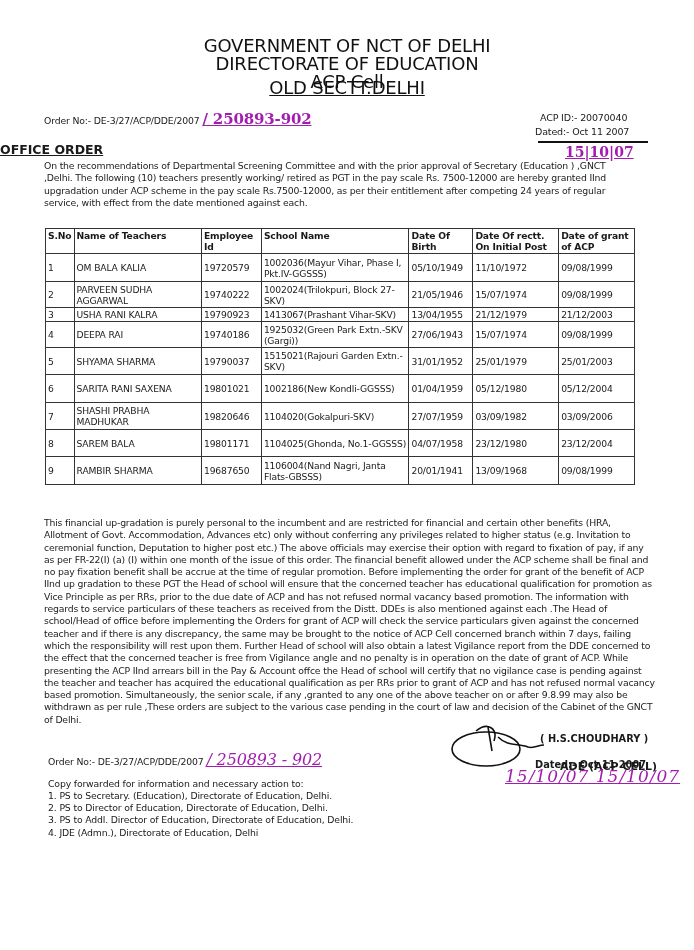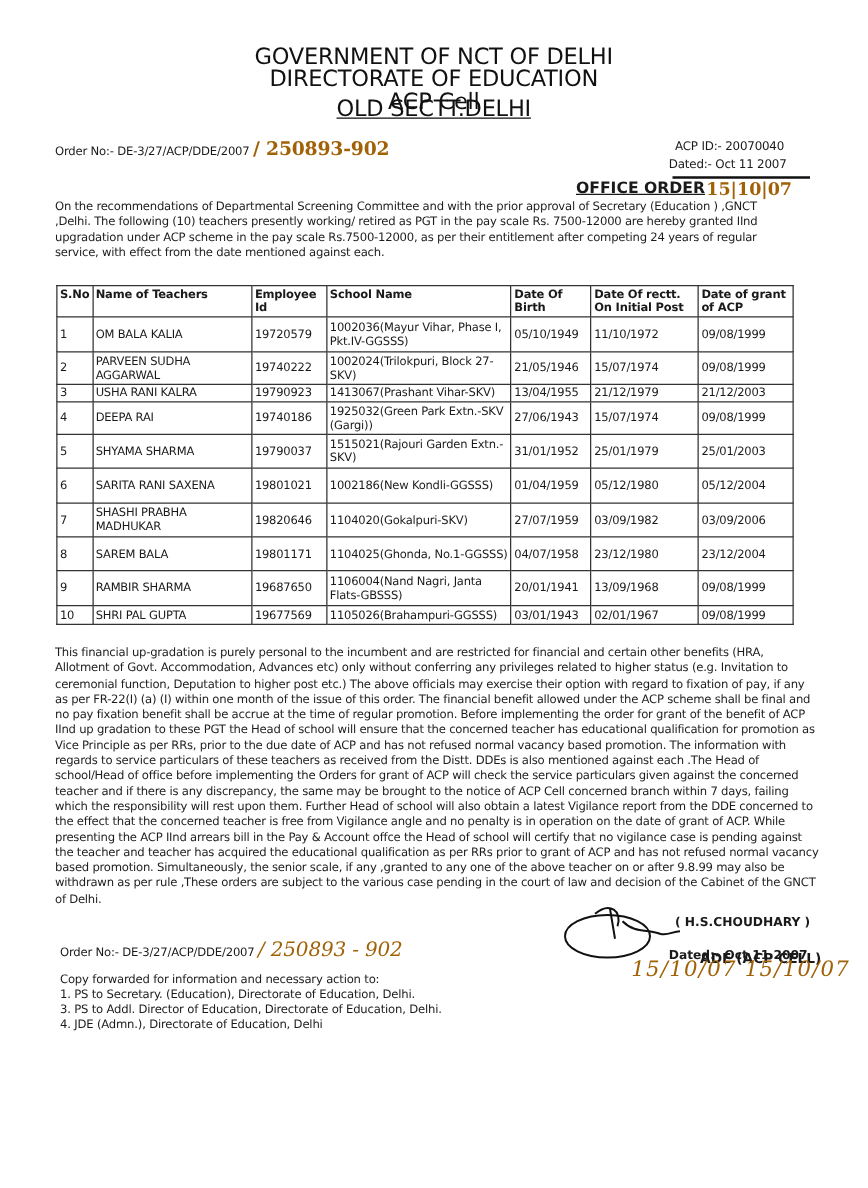--- a/index.html
+++ b/index.html
@@ -2,21 +2,21 @@
 <html><head>
 <meta charset="utf-8">
 <style>
   html, body { margin:0; padding:0; background:#fff; }
   body { width:694px; height:950px; position:relative; overflow:hidden;
          font-family:"DejaVu Sans", sans-serif; color:#1a1a1a; }
   .abs { position:absolute; }
   .head { left:0; width:694px; text-align:center; font-family:"DejaVu Sans", sans-serif;
           font-size:18px; color:#111; letter-spacing:-0.2px; line-height:19px; }
   .small { font-size:9.3px; line-height:12.2px; letter-spacing:-0.15px; }
-  .hand { font-family:"DejaVu Serif", serif; font-style:italic; color:#a16207; }
+  .hand { font-family:"DejaVu Serif", serif; font-style:italic; color:#a21caf;text-decoration:underline; }
   .bold { font-weight:bold; }
   table.t { position:absolute; left:45px; top:228px; width:590px; border-collapse:collapse;
             font-size:9.2px; line-height:11px; letter-spacing:-0.15px; }
   table.t td, table.t th { border:1.3px solid #333; padding:1px 2px; vertical-align:middle; text-align:left; }
   table.t th { font-weight:bold; vertical-align:top; height:20px; }
   .para { left:44px; width:610px; font-size:9.3px; line-height:12.3px; letter-spacing:-0.18px; color:#1c1c1c; }
 </style>
 </head>
 <body>
 
@@ -28,21 +28,21 @@
 <div class="abs small" style="left:44px; top:113px;">
   <span>Order No:- DE-3/27/ACP/DDE/2007</span>
   <span class="hand bold" style="font-size:15px; font-style:normal;">/ 250893-902</span>
 </div>
 
 <div class="abs small" style="left:540px; top:112px; font-size:9.5px;">ACP ID:- 20070040</div>
 <div class="abs small" style="left:535px; top:126px; font-size:9.5px;">Dated:- Oct 11 2007</div>
 <div class="abs" style="left:538px; top:141px; width:110px; border-top:2px solid #111;"></div>
 <div class="abs hand bold" style="left:565px; top:144px; font-size:14px; font-style:normal;">15|10|07</div>
 
-<div class="abs bold" style="left:0; width:564px; text-align:right; top:142px; font-size:12.5px; text-decoration:underline;">OFFICE ORDER</div>
+<div class="abs bold" style="left:0; width:564px; text-align:left; top:142px; font-size:12.5px; text-decoration:underline;">OFFICE ORDER</div>
 
 <div class="abs para" style="top:160px; width:580px;">On the recommendations of Departmental Screening Committee and with the prior approval of Secretary (Education ) ,GNCT ,Delhi. The following (10) teachers presently working/ retired as PGT in the pay scale Rs. 7500-12000 are hereby granted IInd upgradation under ACP scheme in the pay scale Rs.7500-12000, as per their entitlement after competing 24 years of regular service, with effect from the date mentioned against each.</div>
 
 <table class="t">
   <colgroup>
     <col style="width:28px">
       <col style="width:128px">
       <col style="width:60px">
       <col style="width:148px">
       <col style="width:64px">
@@ -135,29 +135,20 @@
       </tr>
       <tr style="height: 28px;">
         <td>9</td>
         <td>RAMBIR SHARMA</td>
         <td>19687650</td>
         <td>1106004(Nand Nagri, Janta Flats-GBSSS)</td>
         <td>20/01/1941</td>
         <td>13/09/1968</td>
         <td>09/08/1999</td>
       </tr>
-      <tr style="height: 15px;">
-        <td>10</td>
-        <td>SHRI PAL GUPTA</td>
-        <td>19677569</td>
-        <td>1105026(Brahampuri-GGSSS)</td>
-        <td>03/01/1943</td>
-        <td>02/01/1967</td>
-        <td>09/08/1999</td>
-      </tr>
     </tbody>
 </table>
 
 <div class="abs para" style="top:517px; width:612px;">This financial up-gradation is purely personal to the incumbent and are restricted for financial and certain other benefits (HRA, Allotment of Govt. Accommodation, Advances etc) only without conferring any privileges related to higher status (e.g. Invitation to ceremonial function, Deputation to higher post etc.) The above officials may exercise their option with regard to fixation of pay, if any as per FR-22(I) (a) (I) within one month of the issue of this order. The financial benefit allowed under the ACP scheme shall be final and no pay fixation benefit shall be accrue at the time of regular promotion. Before implementing the order for grant of the benefit of ACP IInd up gradation to these PGT the Head of school will ensure that the concerned teacher has educational qualification for promotion as Vice Principle as per RRs, prior to the due date of ACP and has not refused normal vacancy based promotion. The information with regards to service particulars of these teachers as received from the Distt. DDEs is also mentioned against each .The Head of school/Head of office before implementing the Orders for grant of ACP will check the service particulars given against the concerned teacher and if there is any discrepancy, the same may be brought to the notice of ACP Cell concerned branch within 7 days, failing which the responsibility will rest upon them. Further Head of school will also obtain a latest Vigilance report from the DDE concerned to the effect that the concerned teacher is free from Vigilance angle and no penalty is in operation on the date of grant of ACP. While presenting the ACP IInd arrears bill in the Pay &amp; Account offce the Head of school will certify that no vigilance case is pending against the teacher and teacher has acquired the educational qualification as per RRs prior to grant of ACP and has not refused normal vacancy based promotion. Simultaneously, the senior scale, if any ,granted to any one of the above teacher on or after 9.8.99 may also be withdrawn as per rule ,These orders are subject to the various case pending in the court of law and decision of the Cabinet of the GNCT of Delhi.</div>
 
 <svg class="abs" style="left:448px; top:717px;" width="120" height="60" viewBox="0 0 120 60">
   <ellipse cx="38" cy="32" rx="34" ry="17" fill="none" stroke="#111" stroke-width="1.6"></ellipse>
   <path d="M28 14 C40 4, 50 12, 46 24 M40 10 L44 34 M50 20 C60 30, 70 26, 80 30 C86 32, 90 28, 96 28" fill="none" stroke="#111" stroke-width="1.6"></path>
 </svg>
 <div class="abs bold" style="left:540px; top:733px; font-size:9.8px;">( H.S.CHOUDHARY )</div>
@@ -165,15 +156,16 @@
 <div class="abs bold" style="left:535px; top:759px; font-size:9.8px;">Dated:- Oct 11 2007</div>
 <div class="abs hand" style="left:505px; top:766px; font-size:17px; letter-spacing:1px;">15/10/07   15/10/07</div>
 
 <div class="abs small" style="left:48px; top:754px;">
   <span>Order No:- DE-3/27/ACP/DDE/2007</span>
   <span class="hand" style="font-size:16px;">/ 250893 - 902</span>
 </div>
 <div class="abs small" style="left:48px; top:778px;">Copy forwarded for information and necessary action to:</div>
 <div class="abs small" style="left:48px; top:790px;">
   <div>1. PS to Secretary. (Education), Directorate of Education, Delhi.</div>
+  <div>2. PS to Director of Education, Directorate of Education, Delhi.</div>
   <div>3. PS to Addl. Director of Education, Directorate of Education, Delhi.</div>
   <div>4. JDE (Admn.), Directorate of Education, Delhi</div>
 </div>
 
 </body></html>

